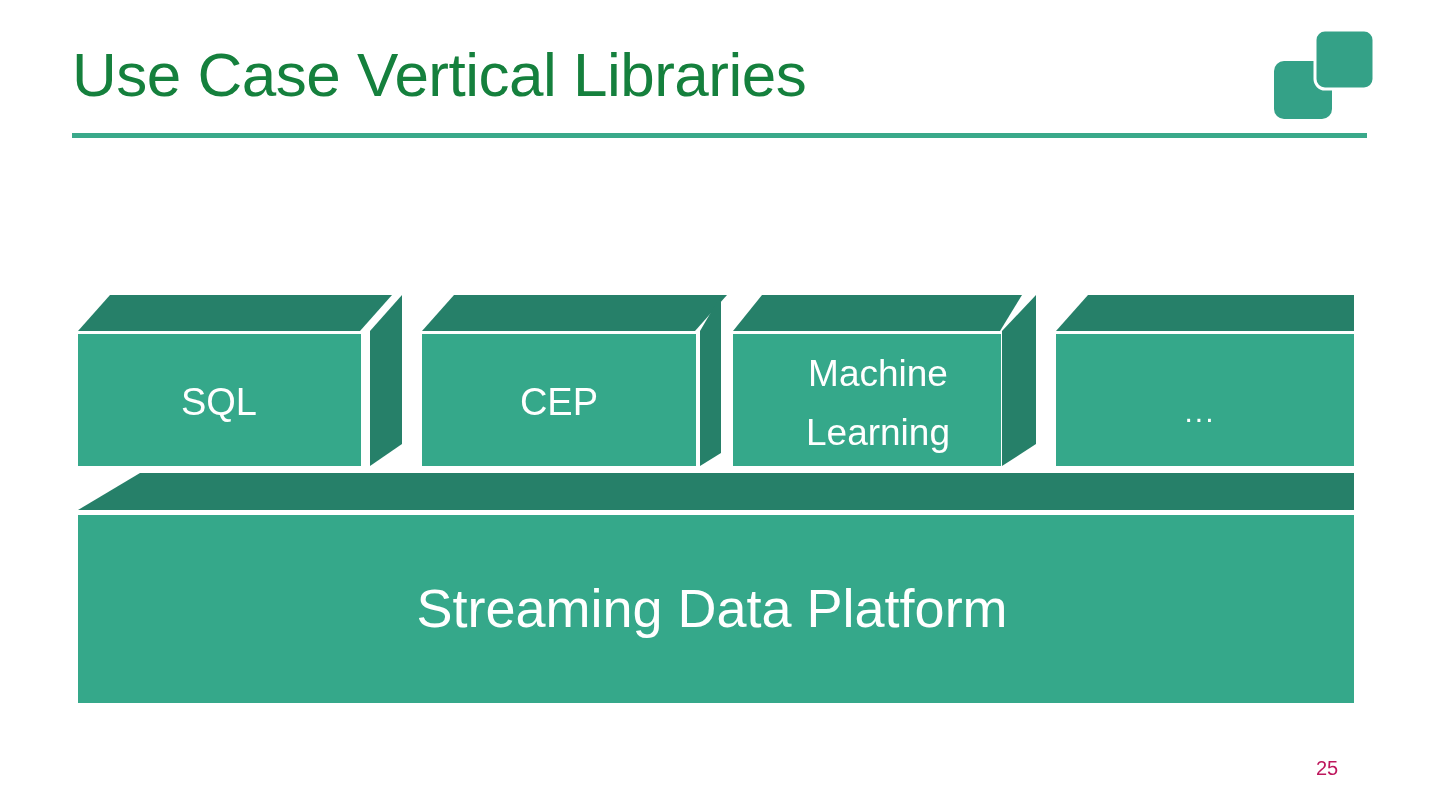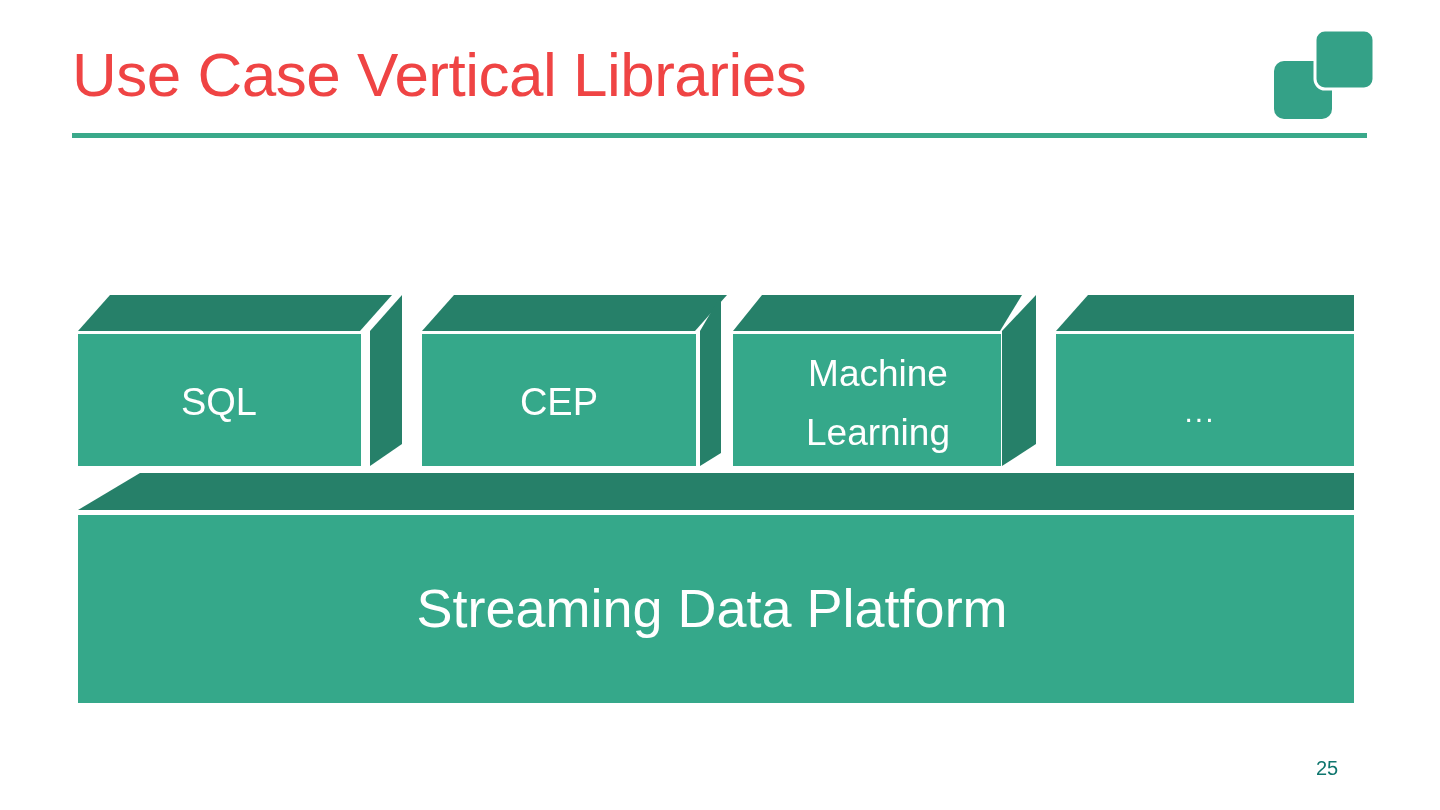--- a/index.html
+++ b/index.html
@@ -17,21 +17,21 @@
   }
 
   
   #slide-title {
     position: absolute;
     left: 72px;
     top: 42px;
     width: 1180px;
     font-size: 62px;
     font-weight: 400;
-    color: #ef4444;
+    color: #15803d;
     letter-spacing: -0.5px;
     line-height: 1.05;
     white-space: nowrap;
   }
   #title-underline {
     position: absolute;
     left: 72px;
     top: 133px;
     width: 1295px;
     height: 5px;
@@ -68,21 +68,21 @@
   .ellipsis-label { font-size: 30px; letter-spacing: 2px; }
 
   
   #page-number {
     position: absolute;
     left: 1316px;
     top: 757px;
     width: 48px;
     text-align: left;
     font-size: 20px;
-    color: #0f766e;
+    color: #be185d;
     font-family: "Liberation Sans", sans-serif;
   }
 </style>
 </head>
 <body>
 
 <div id="slide-title">Use Case Vertical Libraries</div>
 
 <div id="title-underline"></div>
 

